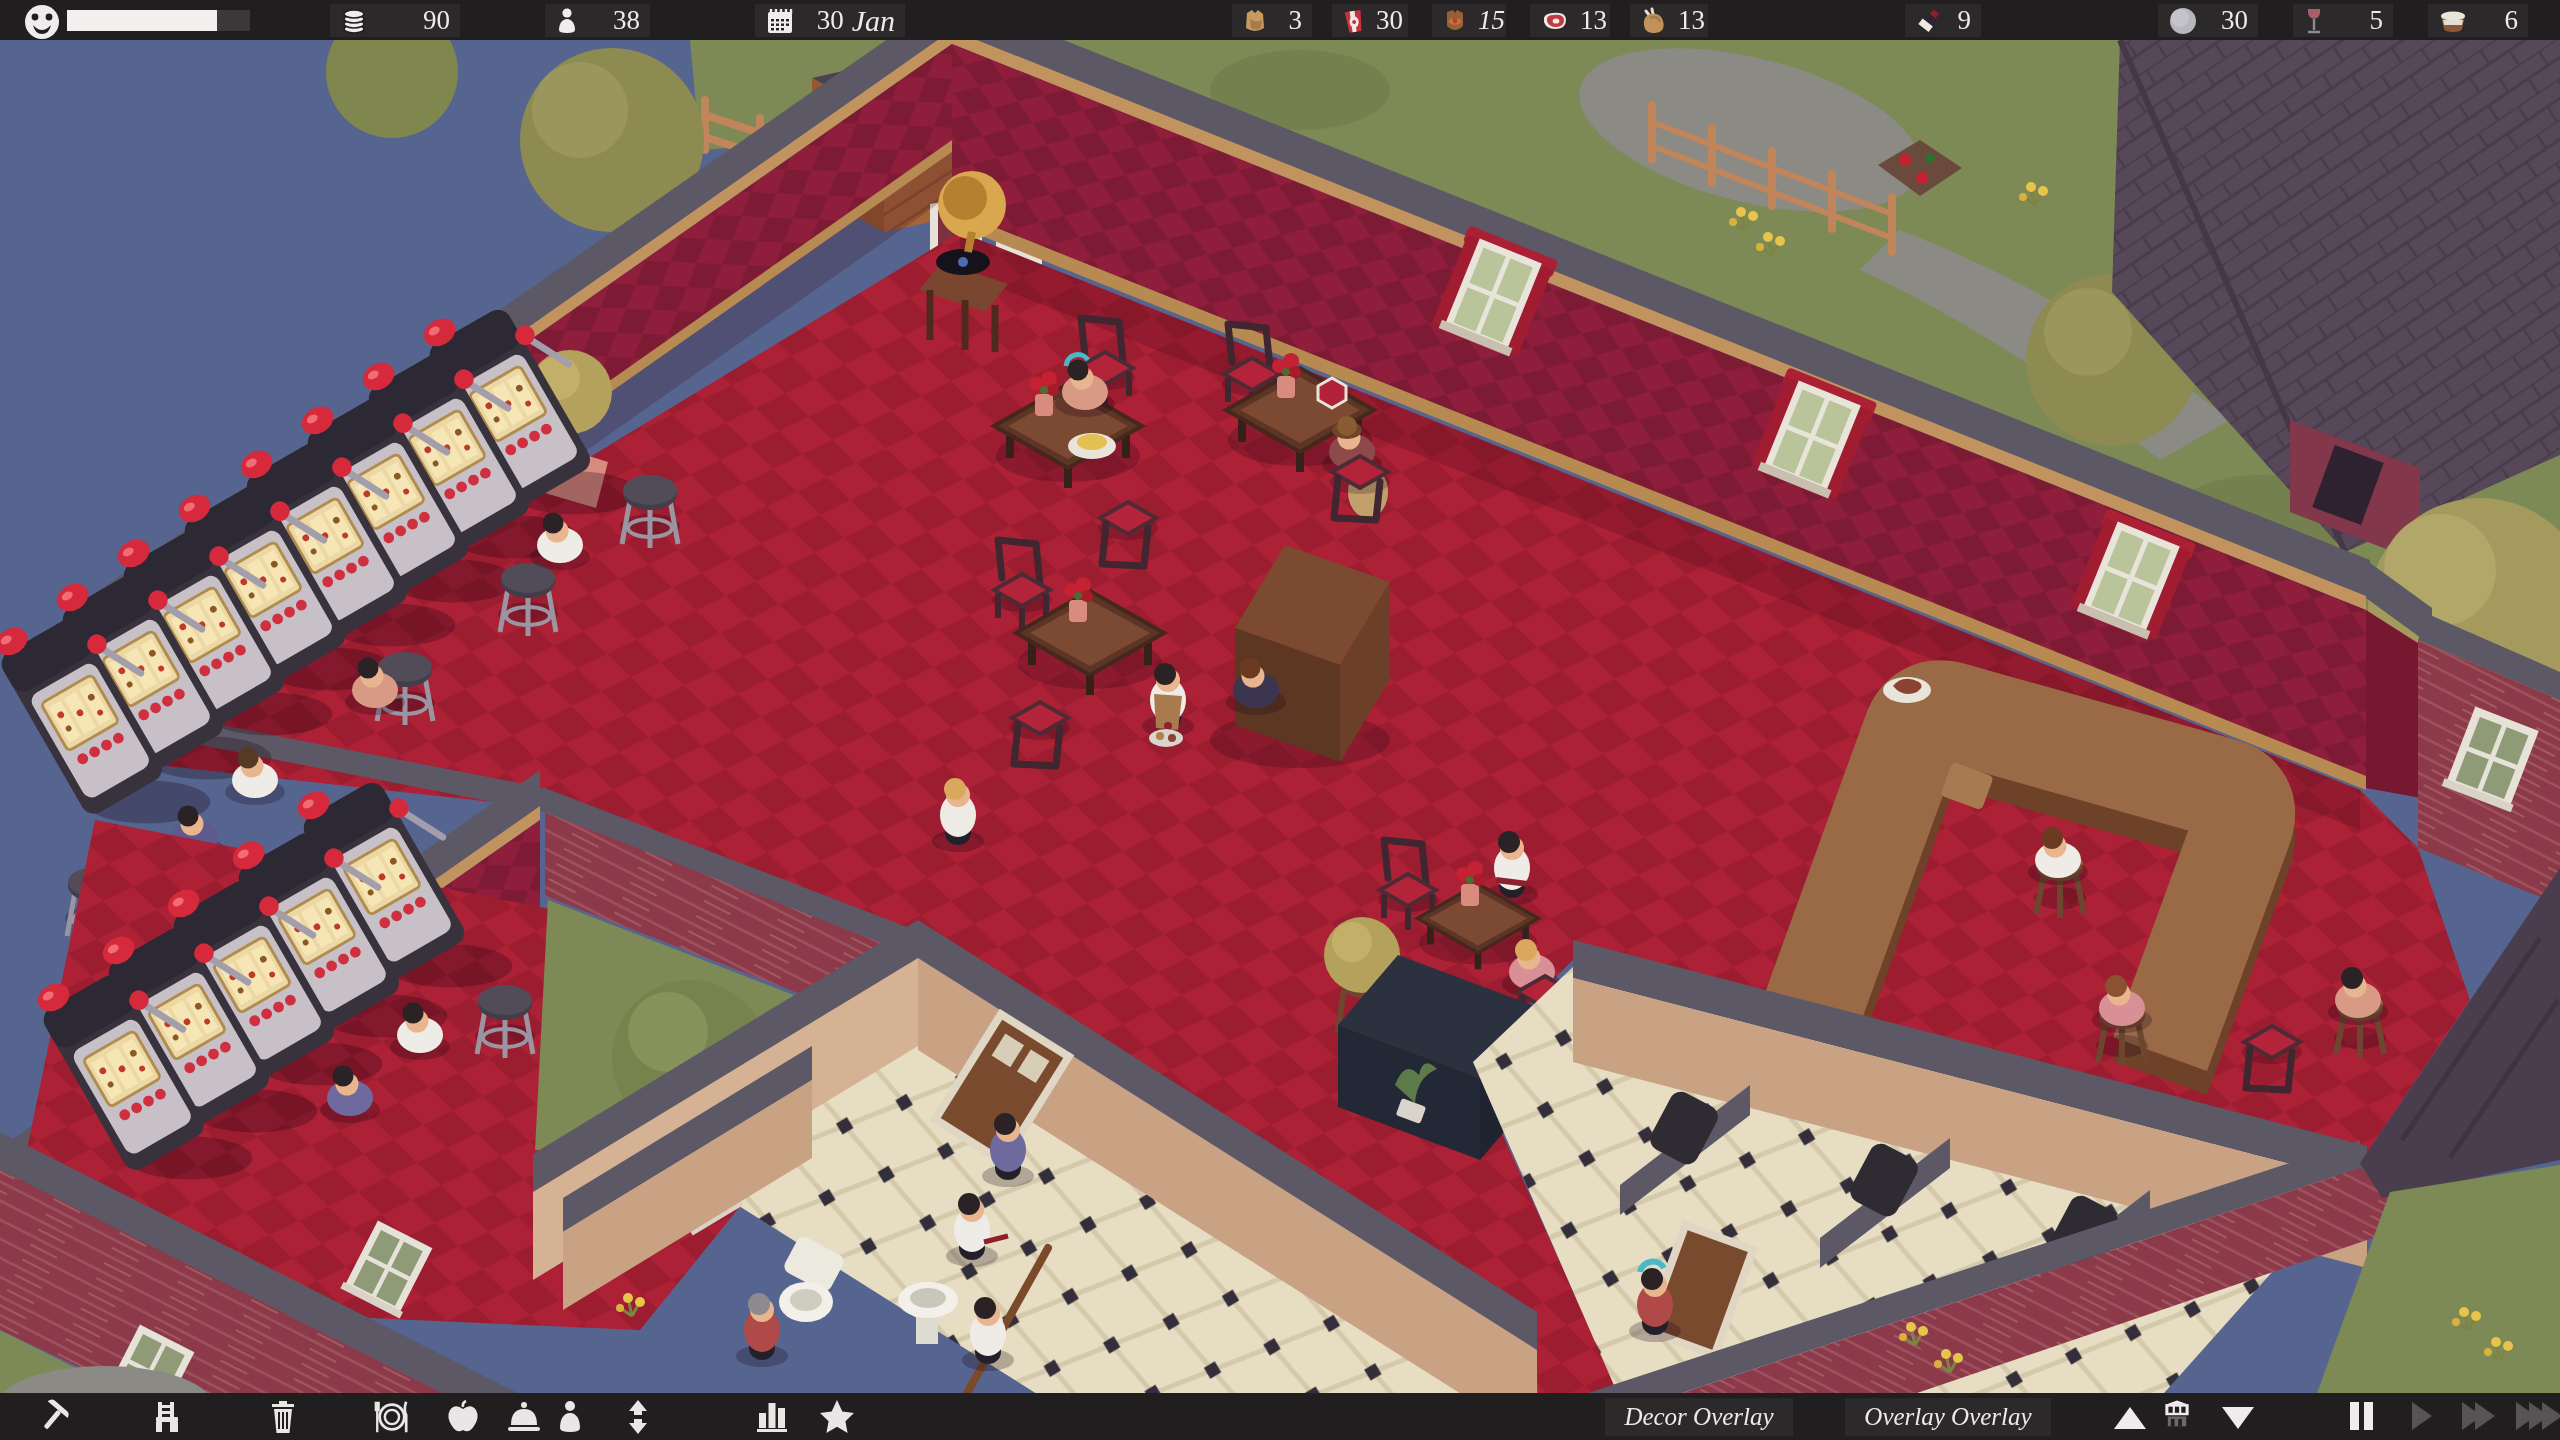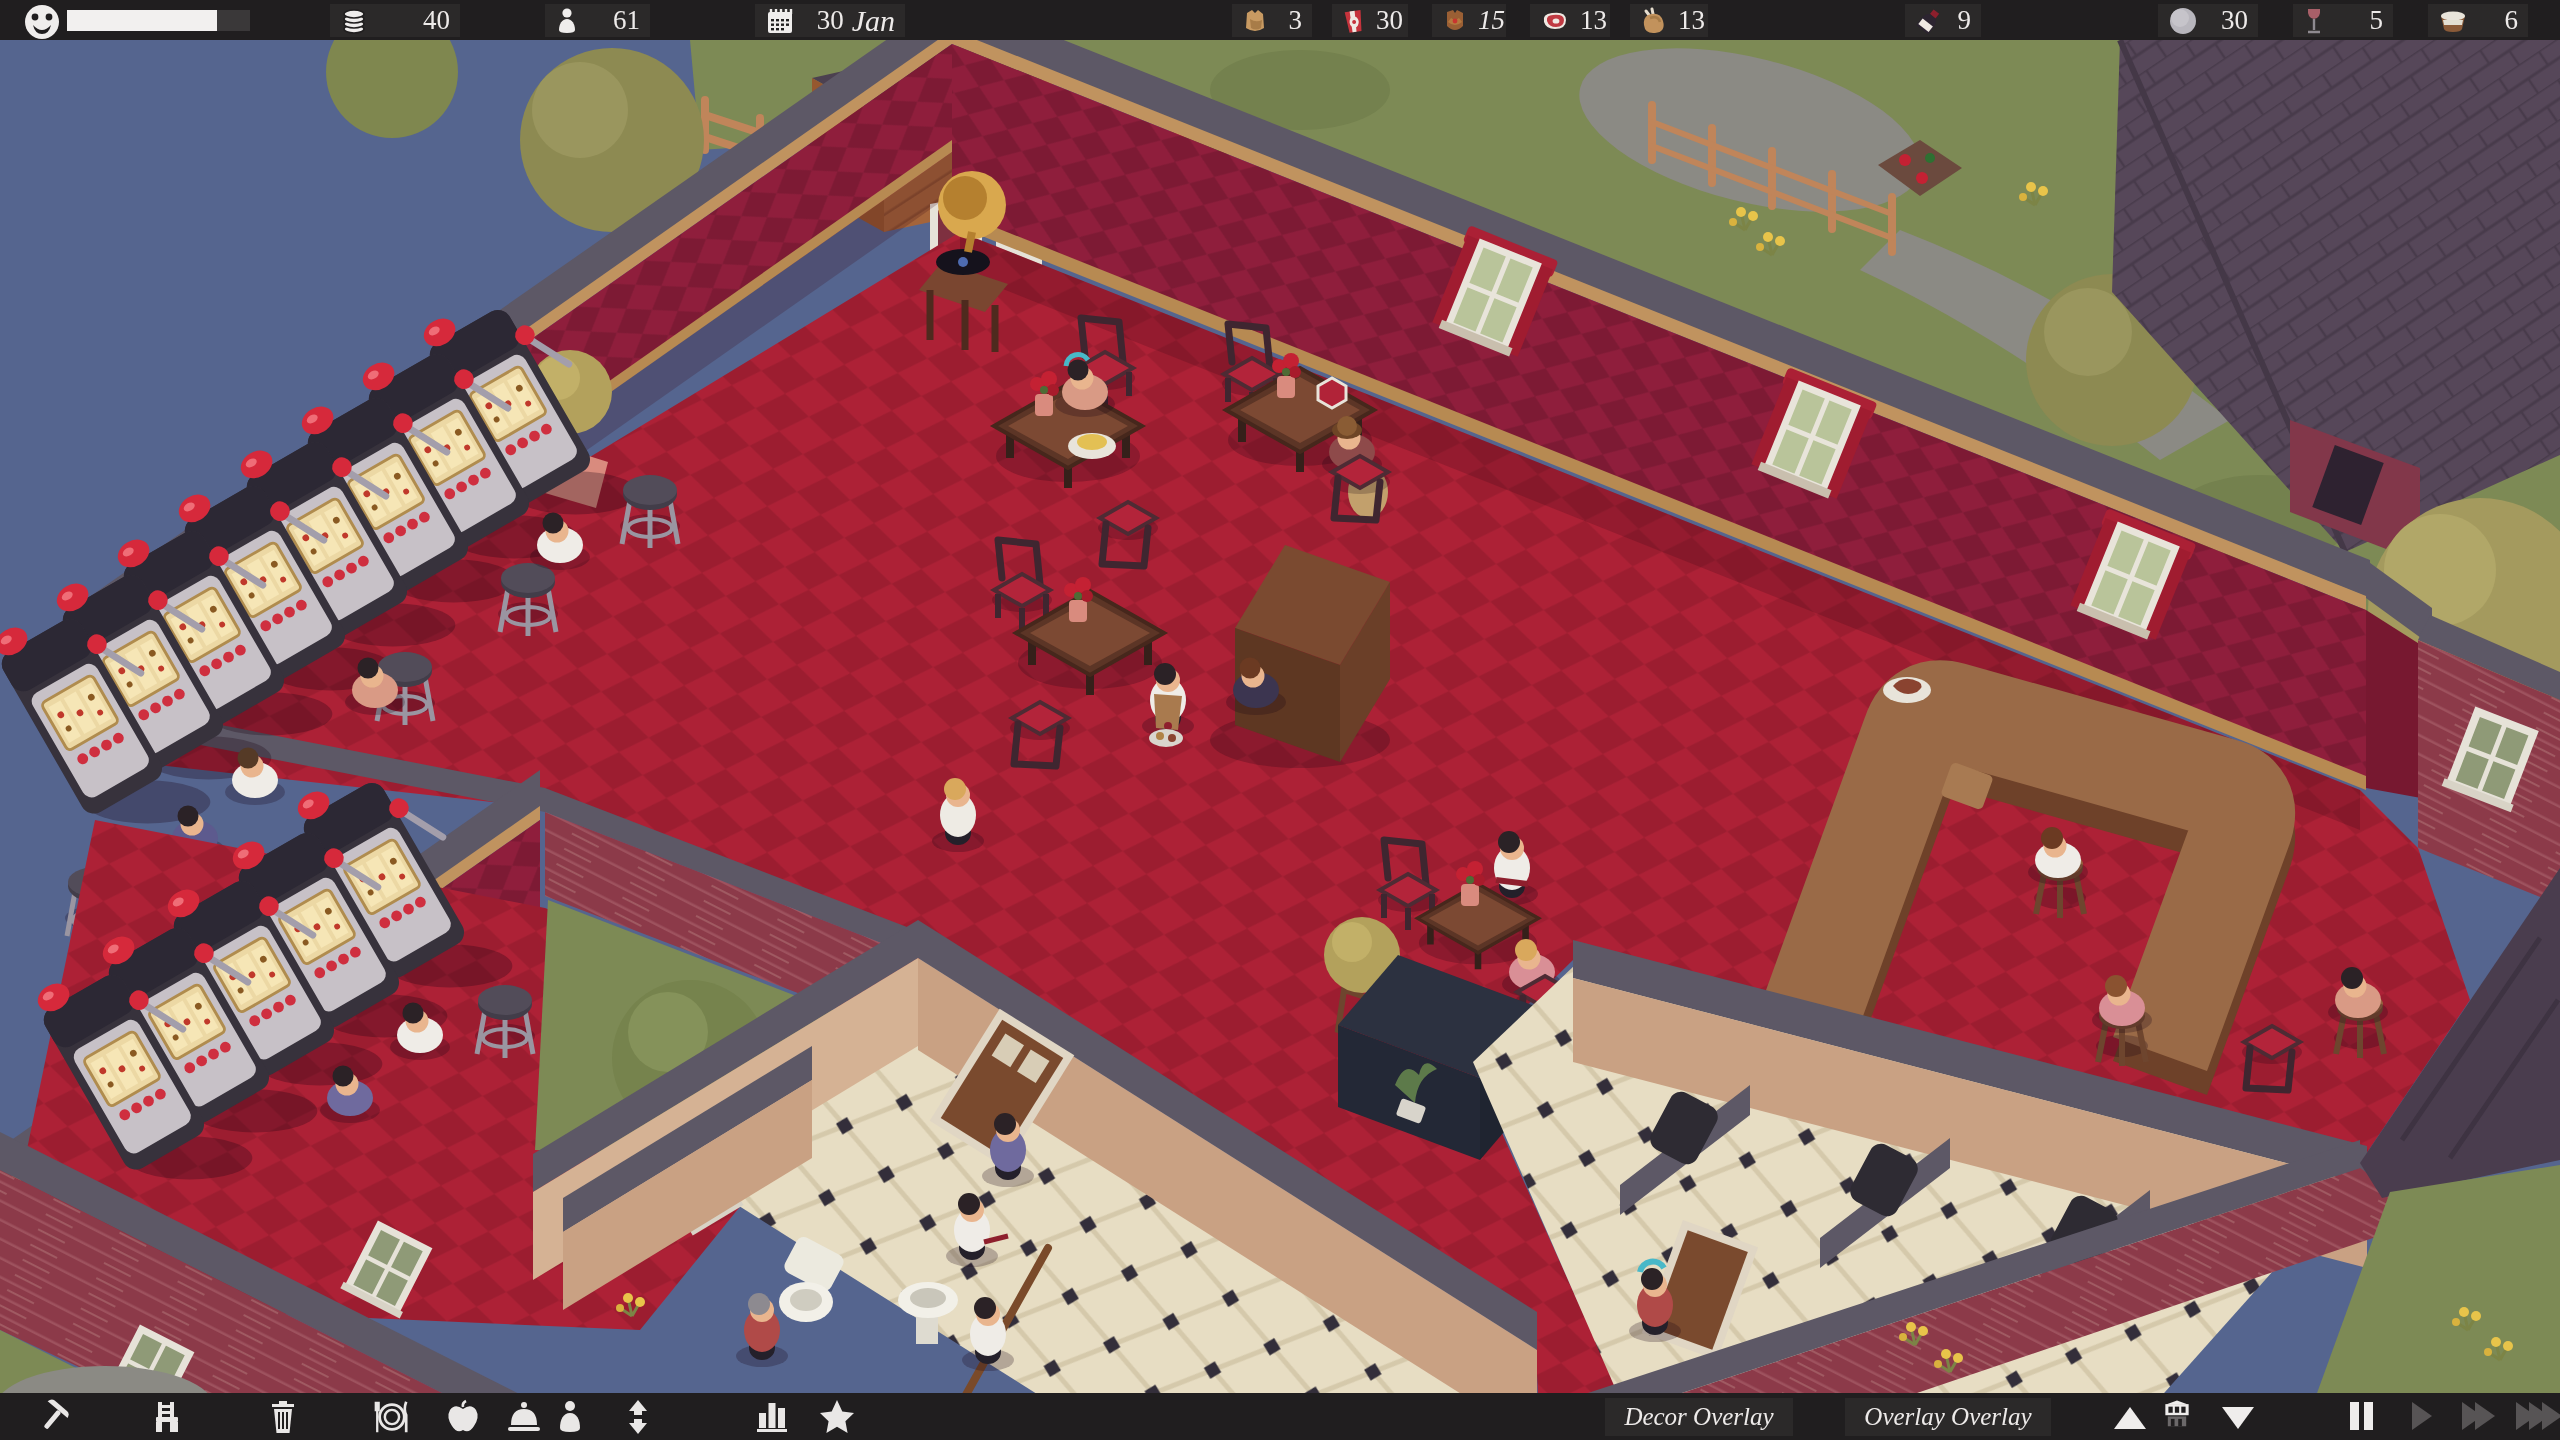--- a/index.html
+++ b/index.html
@@ -564,29 +564,29 @@
 
   <div class="statbox" style="left:330px;width:130px;">
     <svg width="28" height="28" viewBox="0 0 28 28">
       <g fill="#efedec" stroke="#201e1f" stroke-width="1.6">
         <ellipse cx="14" cy="22" rx="10" ry="4"></ellipse>
             <ellipse cx="14" cy="17" rx="10" ry="4"></ellipse>
         <ellipse cx="14" cy="12" rx="10" ry="4"></ellipse>
             <ellipse cx="14" cy="7" rx="10" ry="4"></ellipse>
       </g>
     </svg>
-    <span class="val">40</span>
+    <span class="val">90</span>
   </div>
 
   <div class="statbox" style="left:545px;width:105px;">
     <svg width="24" height="28" viewBox="0 0 24 28">
       <circle cx="12" cy="6" r="4.6" fill="#efedec"></circle>
       <path d="M12 12c5 0 8 5 8 11q0 3 -8 3t-8 -3c0 -6 3 -11 8 -11z" fill="#efedec"></path>
     </svg>
-    <span class="val">61</span>
+    <span class="val">38</span>
   </div>
 
   <div class="statbox" style="left:755px;width:150px;">
     <svg width="30" height="30" viewBox="0 0 30 30">
       <rect x="3" y="6" width="24" height="21" rx="2" fill="#efedec"></rect>
       <path d="M6 3v5 M11 3v5 M16 3v5 M21 3v5 M26 3v5" stroke="#efedec" stroke-width="2.4"></path>
       <g fill="#201e1f">
             <rect x="6" y="13" width="3" height="2.4"></rect>
             <rect x="11" y="13" width="3" height="2.4"></rect>
             <rect x="16" y="13" width="3" height="2.4"></rect>

